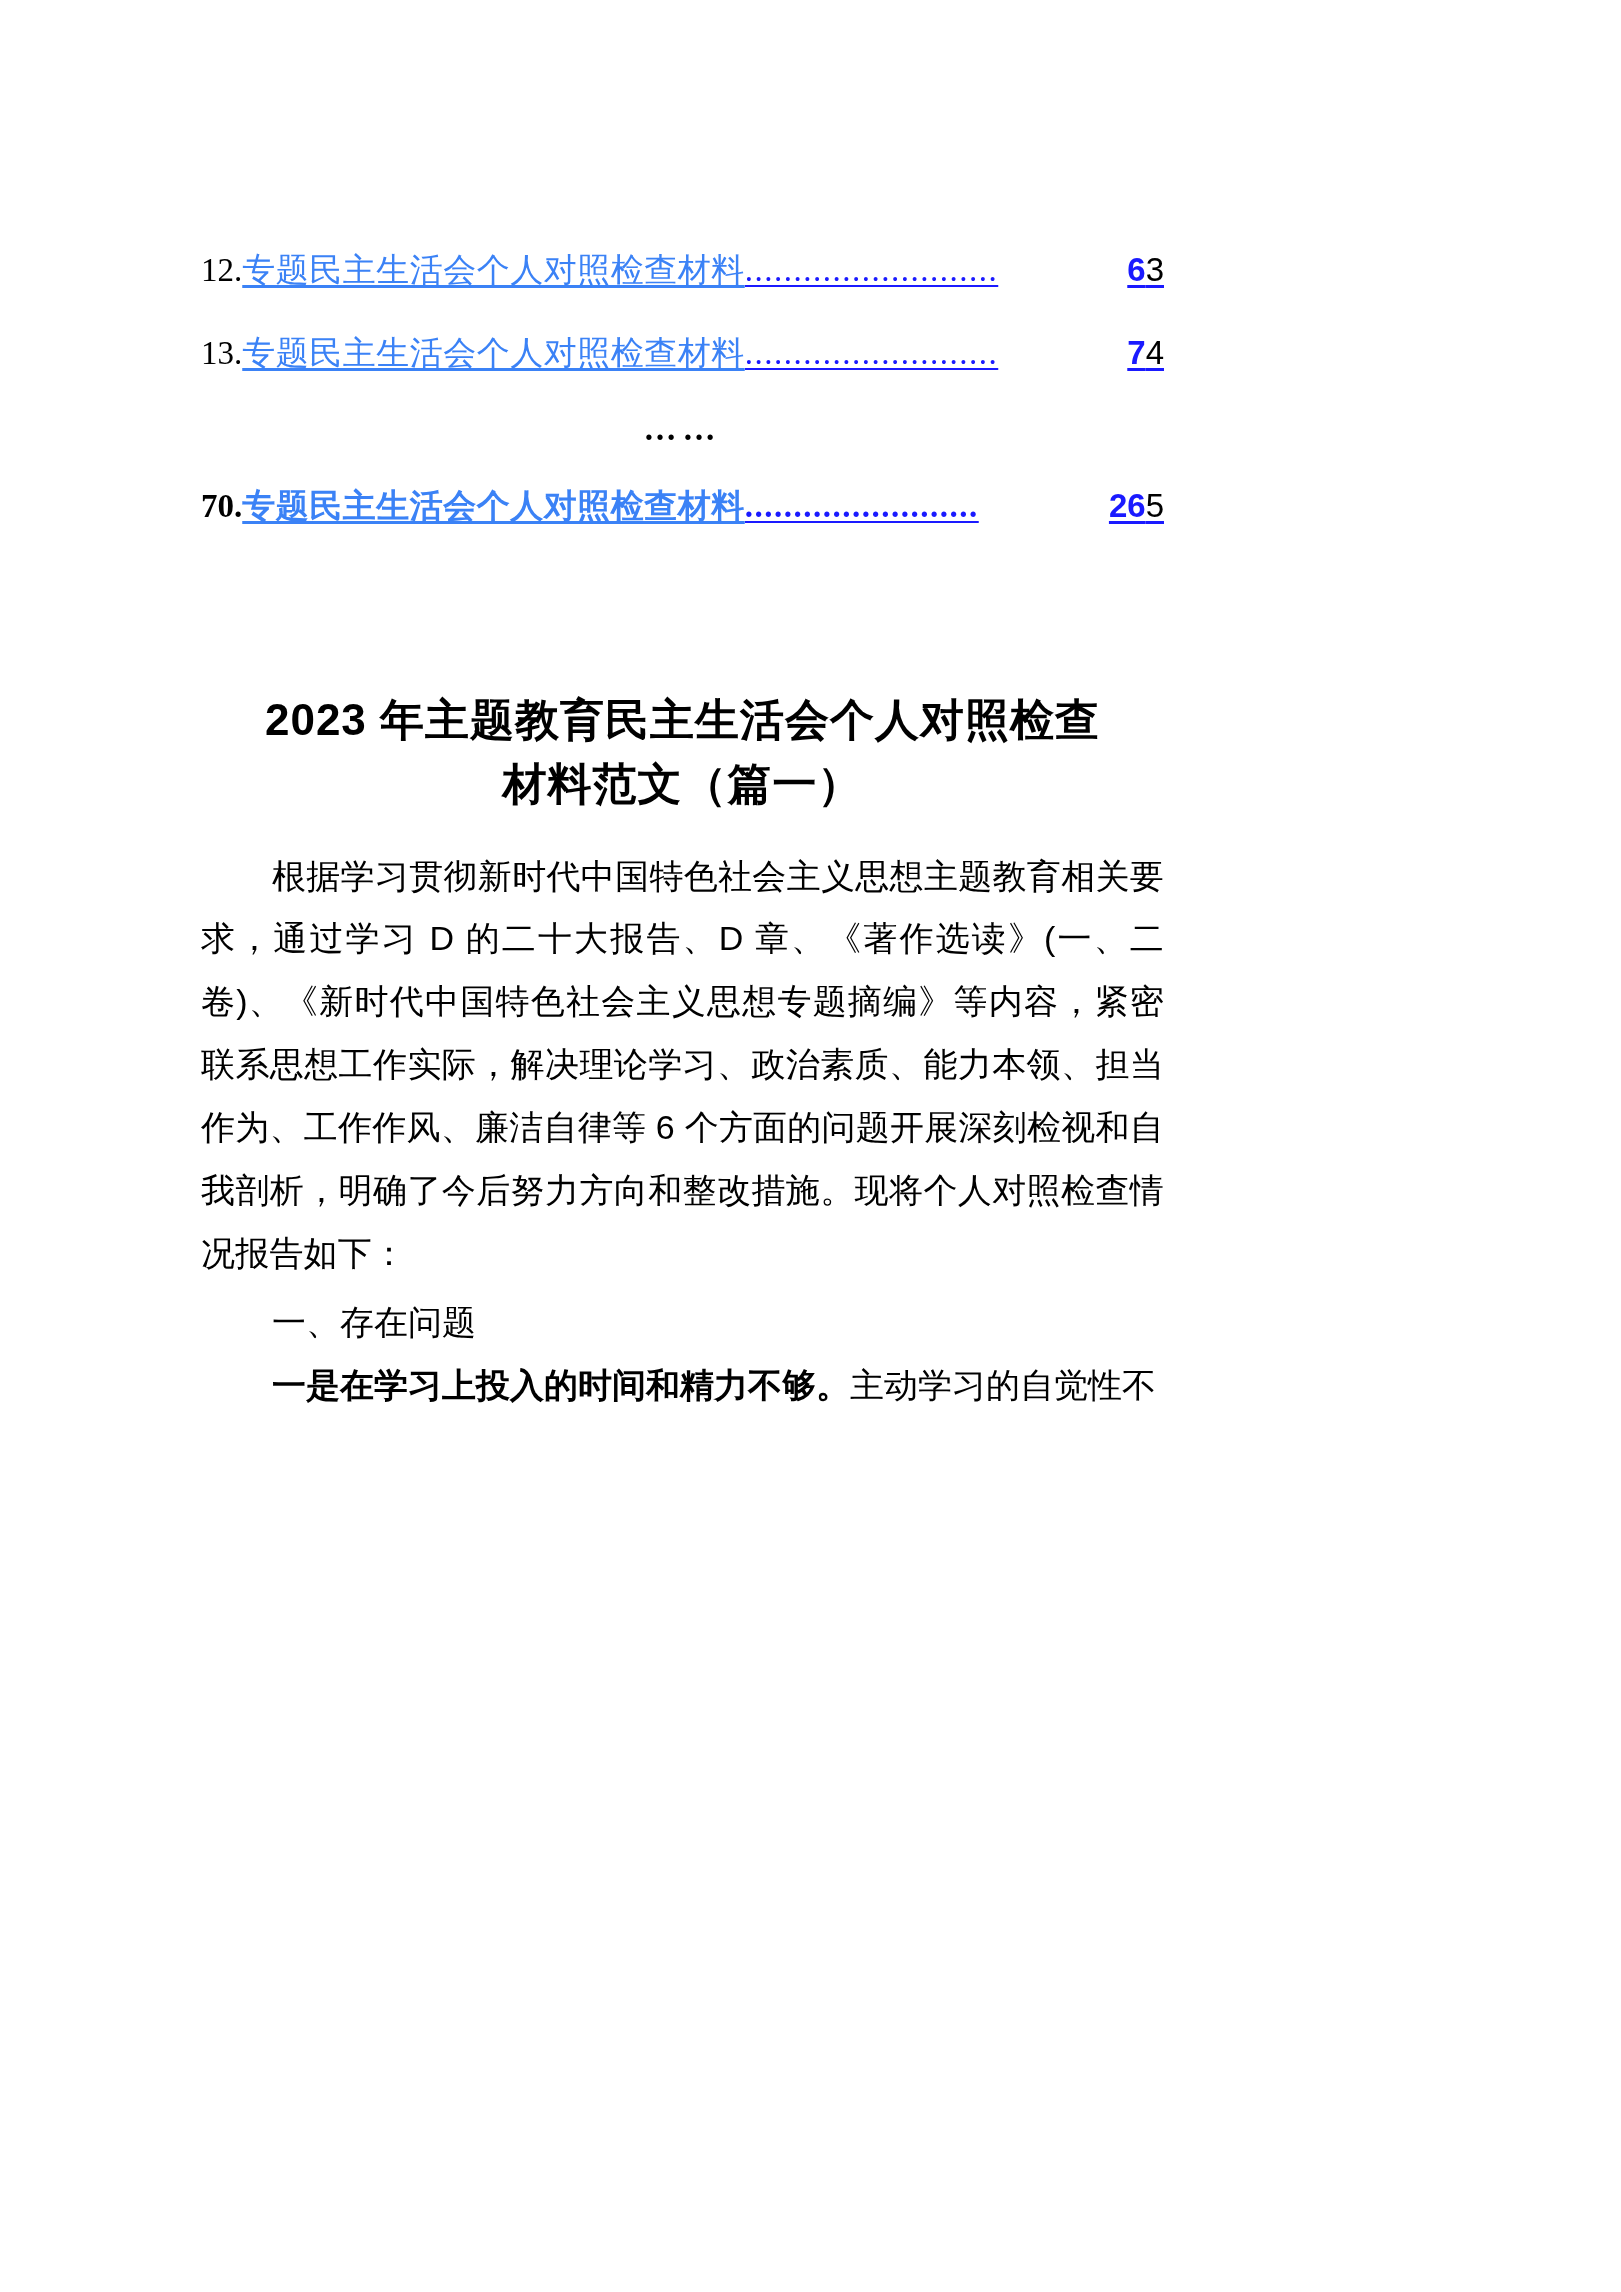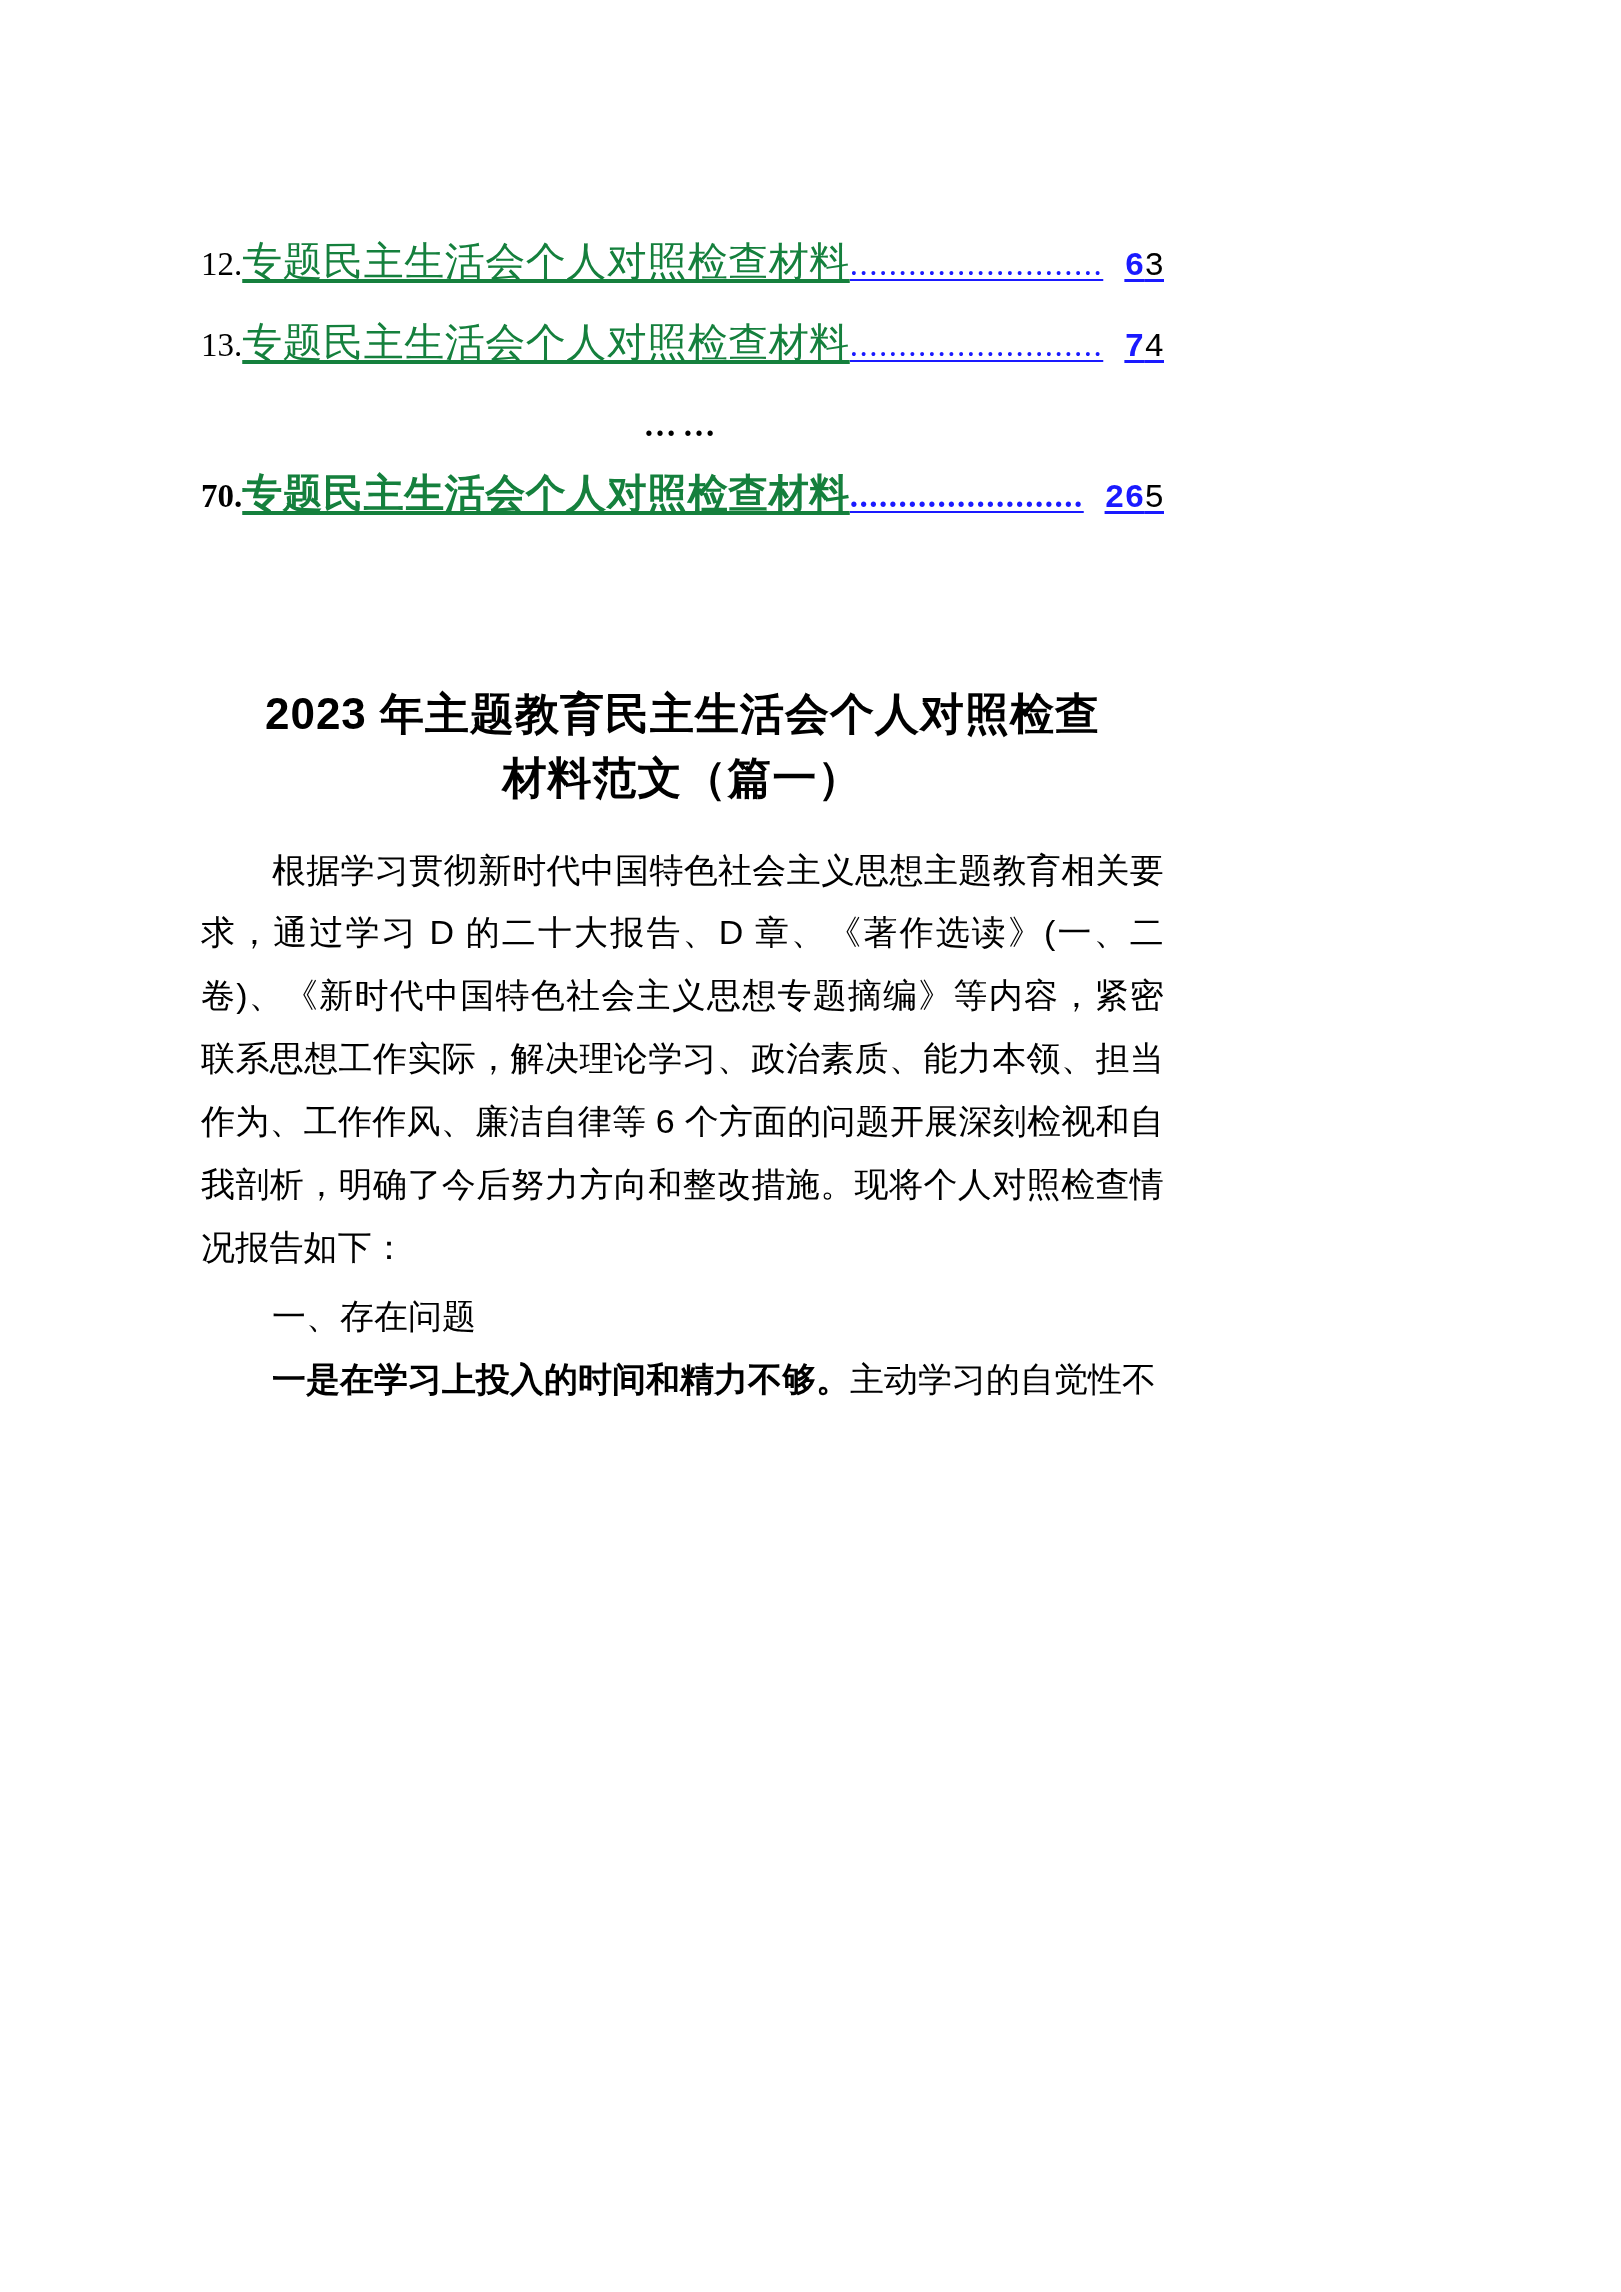--- a/index.html
+++ b/index.html
@@ -35,44 +35,45 @@
     color: #0000cc;
     margin-bottom: 41px;
     white-space: nowrap;
   }
   .toc-num {
     color: #000000;
     font-family: "Liberation Serif", serif;
     font-size: 33px;
   }
   .toc-title {
-    color: #15803d;
+    color: #3b82f6;
     text-decoration: underline;
     text-underline-offset: 3.9px;
-    font-family: Liberation Mono, monospace;
-    font-size: 40px;
+    font-family: Liberation Serif, serif;
+    font-size: 33px;
     letter-spacing: 0.5px;
   }
   .toc-dots {
     color: #1a1aff;
     text-decoration: underline;
     text-underline-offset: 3.9px;
     letter-spacing: 1.5px;
     font-family: "Liberation Serif", serif;
     font-size: 33px;
     overflow: hidden;
     flex: 1 1 auto;
   }
   .toc-page {
     color: #1a1aff;
     text-decoration: underline;
     text-underline-offset: 3.9px;
-    font-family: Liberation Mono, monospace;
+    font-family: Liberation Sans, sans-serif;
     font-size: 33px;
     font-weight: bold;
+    margin-top: 8px;
   }
   .toc-page .tail {
     color: #000000;
     text-decoration: none;
     font-weight: normal;
   }
   .toc-ellipsis {
     text-align: center;
     font-size: 33px;
     font-weight: bold;

